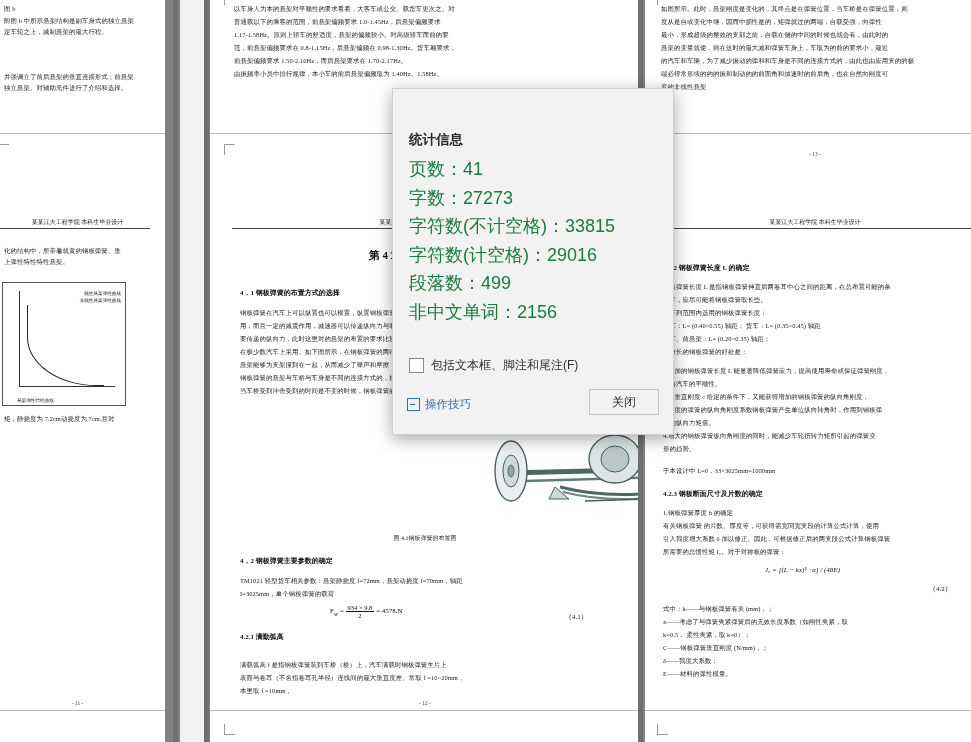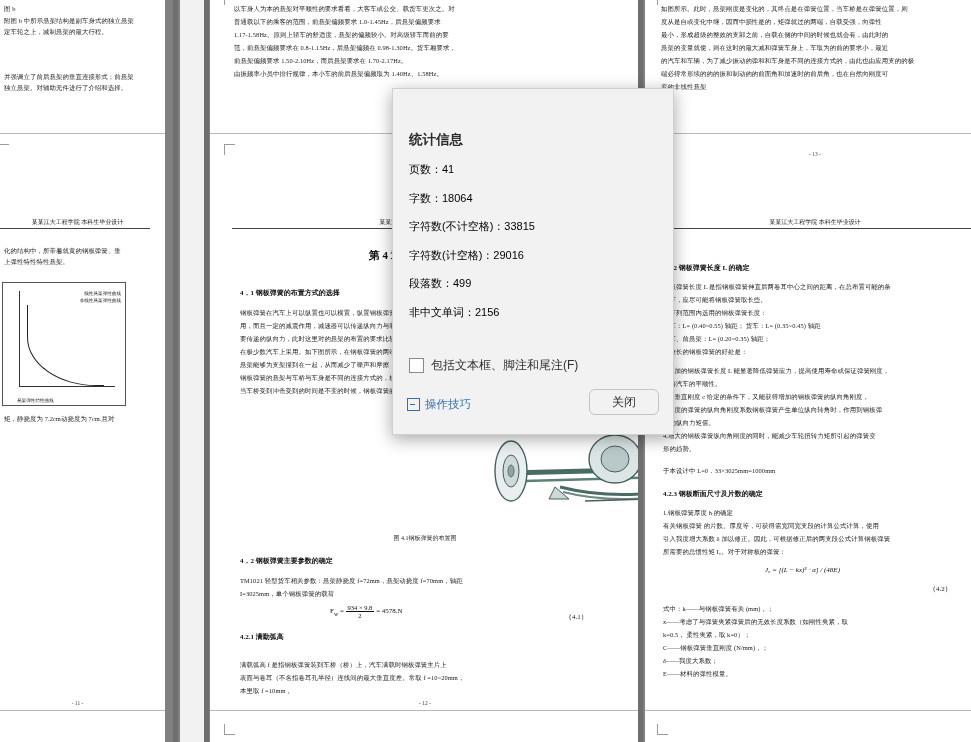--- a/index.html
+++ b/index.html
@@ -180,22 +180,22 @@
     font-weight: bold;
     color: #2b2b2b;
   }
   .stats {
     position: absolute;
     left: 16px;
     top: 66px;
     width: 250px;
   }
   .stat-row {
-    font-size: 11px;
-    color: #000000;
+    font-size: 18px;
+    color: #15803d;
     line-height: 28.5px;
     white-space: nowrap;
   }
   .checkbox-row {
     position: absolute;
     left: 16px;
     top: 268px;
     font-size: 12px;
     color: #2f2f2f;
     display: flex;
@@ -237,21 +237,21 @@
     position: absolute;
     right: 14px;
     top: 300px;
     width: 70px;
     height: 26px;
     background: #f2f2f2;
     border: 1px solid #c4c4c4;
     font-size: 12px;
     color: #2f2f2f;
     cursor: pointer;
-    border-radius: 6px;
+    border-radius: 0;
   }
 </style>
 </head>
 <body>
 
 <div id="root">
 
   <div class="page-col col-a">
     <div class="corner" style="left:8px; top:-6px; border-right:none; border-bottom:none;"></div>
 
@@ -437,21 +437,21 @@
 
   <div id="wordcount-dialog">
 
     <div class="section-head">统计信息</div>
 
     <div class="stats">
       <div class="stat-row">
         <span>页数：</span><span>41</span>
       </div>
       <div class="stat-row">
-        <span>字数：</span><span>18064</span>
+        <span>字数：</span><span>27273</span>
       </div>
       <div class="stat-row">
         <span>字符数(不计空格)：</span><span>33815</span>
       </div>
       <div class="stat-row">
         <span>字符数(计空格)：</span><span>29016</span>
       </div>
       <div class="stat-row">
         <span>段落数：</span><span>499</span>
       </div>

